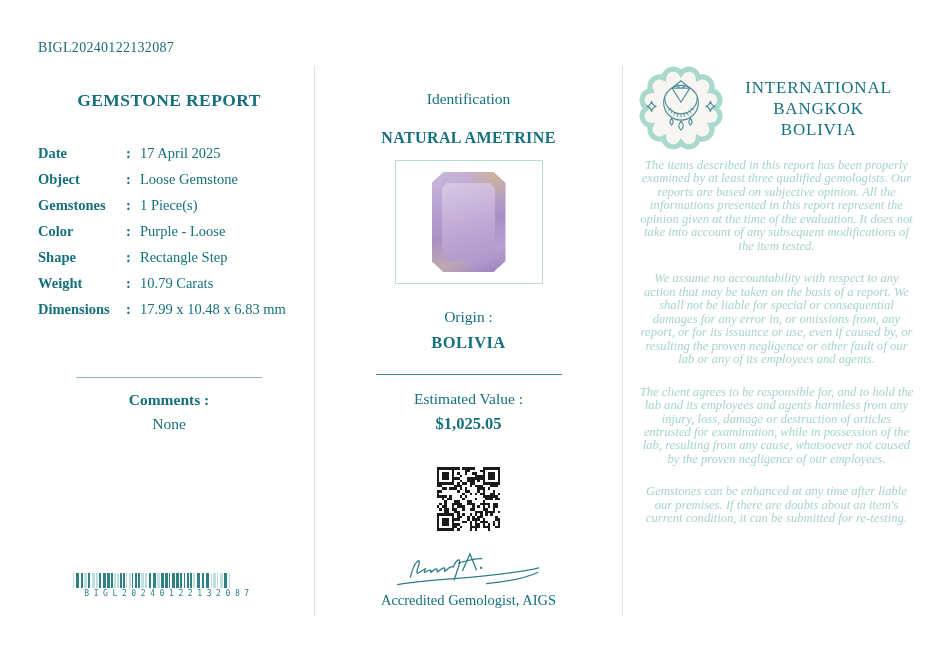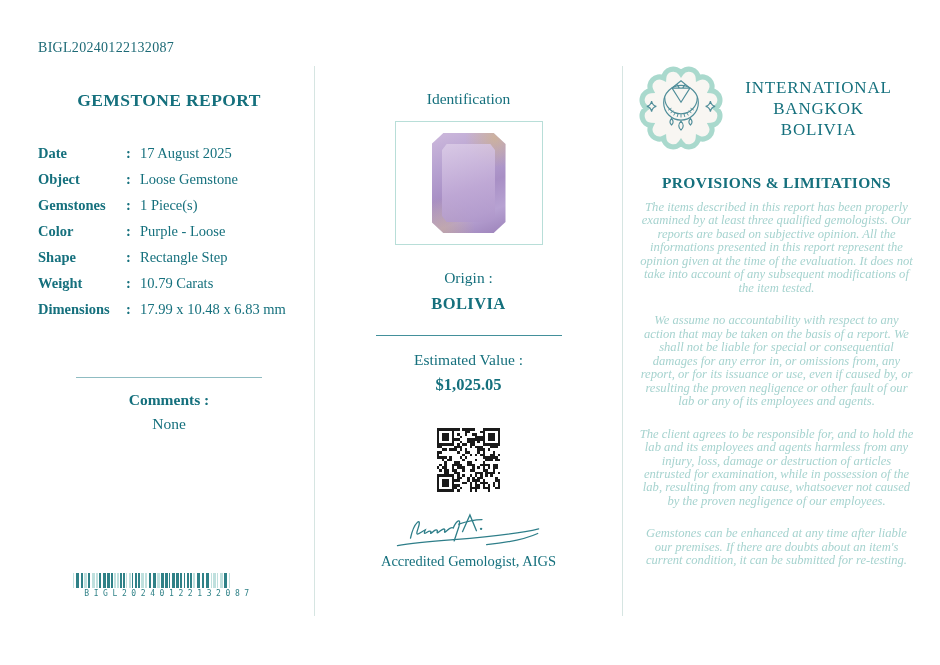--- a/index.html
+++ b/index.html
@@ -69,21 +69,21 @@
 
   <div class="columns">
 
     <div class="col-left">
       <div class="report-title">GEMSTONE REPORT</div>
 
       <div class="fields">
         <div class="field-row">
           <span class="field-label">Date</span>
           <span class="field-colon">:</span>
-          <span class="field-value">17 August 2025</span>
+          <span class="field-value">17 April 2025</span>
         </div>
         <div class="field-row">
           <span class="field-label">Object</span>
           <span class="field-colon">:</span>
           <span class="field-value">Loose Gemstone</span>
         </div>
         <div class="field-row">
           <span class="field-label">Gemstones</span>
           <span class="field-colon">:</span>
           <span class="field-value">1 Piece(s)</span>
@@ -162,20 +162,21 @@
             <div style="width: 1px; flex: 0 0 auto; background: rgb(191, 224, 222); margin-right: 2px;"></div>
           </div>
         <div class="barcode-text">BIGL20240122132087</div>
       </div>
     </div>
 
     <div class="vline"></div>
 
     <div class="col-mid">
       <div class="ident-heading">Identification</div>
+      <div class="gem-name">NATURAL AMETRINE</div>
 
       <div class="gem-box">
         <div class="gem">
           <div class="gem-outer"></div>
           <div class="gem-table"></div>
         </div>
       </div>
 
       <div class="origin-label">Origin :</div>
       <div class="origin-value">BOLIVIA</div>
@@ -856,21 +857,20 @@
             <path d="M68 33.5 Q68.8 37.7 72.5 38.5 Q68.8 39.3 68 43.5 Q67.2 39.3 63.5 38.5 Q67.2 37.7 68 33.5 Z"></path>
           </g>
         </svg>
         <div class="lab-name">
           <span>INTERNATIONAL</span>
           <span>BANGKOK</span>
           <span>BOLIVIA</span>
         </div>
       </div>
 
-      <div class="provisions-title">PROVISIONS &amp; LIMITATIONS</div>
 
       <p class="provision">The items described in this report has been properly examined by at least three qualified gemologists. Our reports are based on subjective opinion. All the informations presented in this report represent the opinion given at the time of the evaluation. It does not take into account of any subsequent modifications of the item tested.</p>
       <p class="provision">We assume no accountability with respect to any action that may be taken on the basis of a report. We shall not be liable for special or consequential damages for any error in, or omissions from, any report, or for its issuance or use, even if caused by, or resulting the proven negligence or other fault of our lab or any of its employees and agents.</p>
       <p class="provision">The client agrees to be responsible for, and to hold the lab and its employees and agents harmless from any injury, loss, damage or destruction of articles entrusted for examination, while in possession of the lab, resulting from any cause, whatsoever not caused by the proven negligence of our employees.</p>
       <p class="provision">Gemstones can be enhanced at any time after liable our premises. If there are doubts about an item's current condition, it can be submitted for re-testing.</p>
     </div>
 
   </div>
 </div>
 

